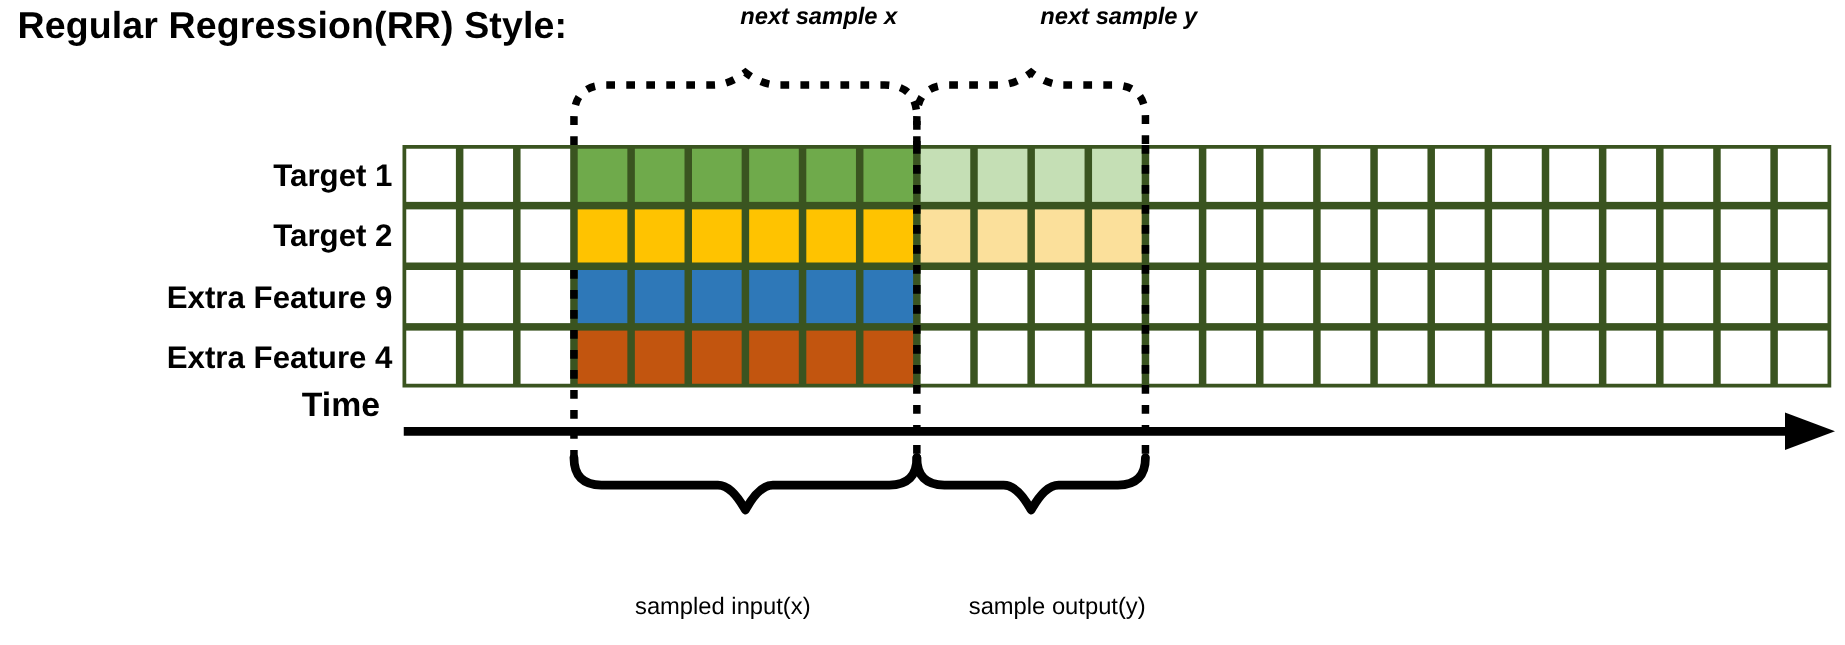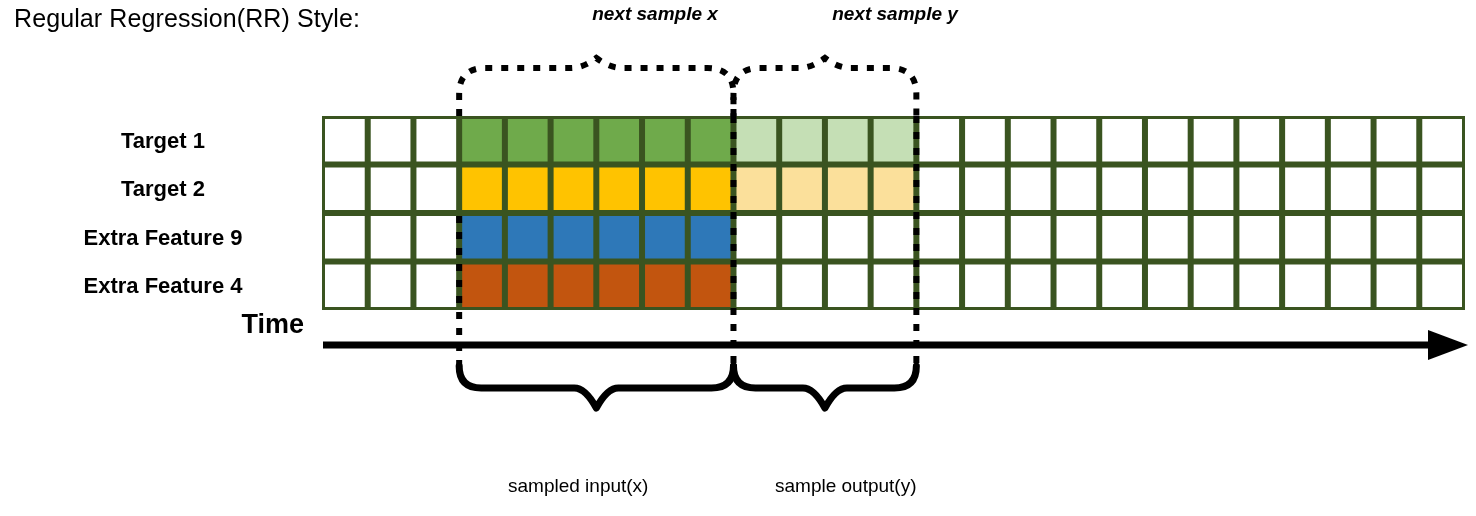--- a/index.html
+++ b/index.html
@@ -3,28 +3,28 @@
 <meta charset="utf-8">
 <style>
   html,body{margin:0;padding:0;background:#ffffff;}
   body{width:1476px;height:516px;position:relative;overflow:hidden;
        font-family:"Liberation Sans","DejaVu Sans",sans-serif;color:#000;}
   #stage{position:absolute;inset:0;width:1476px;height:516px;}
   #svg{position:absolute;left:0;top:0;width:1476px;height:516px;}
 
   .abs{position:absolute;}
 
-  #title{left:14px;top:4px;font-size:25px;font-weight:400;letter-spacing:.1px;white-space:nowrap;}
+  #title{left:14px;top:4px;font-size:30px;font-weight:700;letter-spacing:.1px;white-space:nowrap;}
 
   .toplabel{font-size:19px;font-style:italic;font-weight:600;white-space:nowrap;text-align:center;}
   #toplabel-x{left:555px;top:3px;width:200px;}
   #toplabel-y{left:795px;top:3px;width:200px;}
 
-  .rowlabel{font-size:22px;font-weight:700;text-align:center;white-space:nowrap;
-            width:270px;left:28px;height:48px;line-height:48px;}
+  .rowlabel{font-size:25px;font-weight:700;text-align:right;white-space:nowrap;
+            width:270px;left:44px;height:48px;line-height:48px;}
   #rowlabel-0{top:117px;}
   #rowlabel-1{top:165px;}
   #rowlabel-2{top:214px;}
   #rowlabel-3{top:262px;}
 
   #timelabel{left:44px;top:309px;width:260px;text-align:right;font-size:27px;font-weight:700;}
 
   .caption{font-size:19px;font-weight:400;line-height:25px;white-space:pre;}
   #caption-x{left:508px;top:423px;}
   #caption-y{left:775px;top:423px;}

